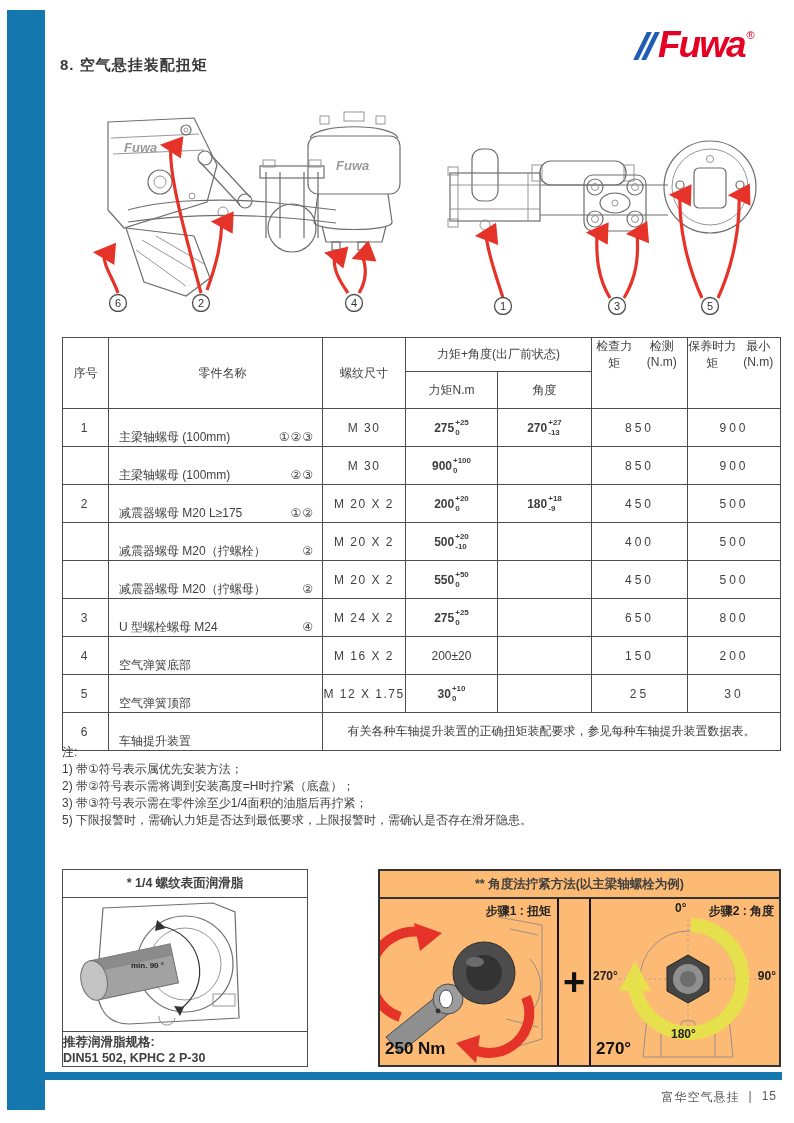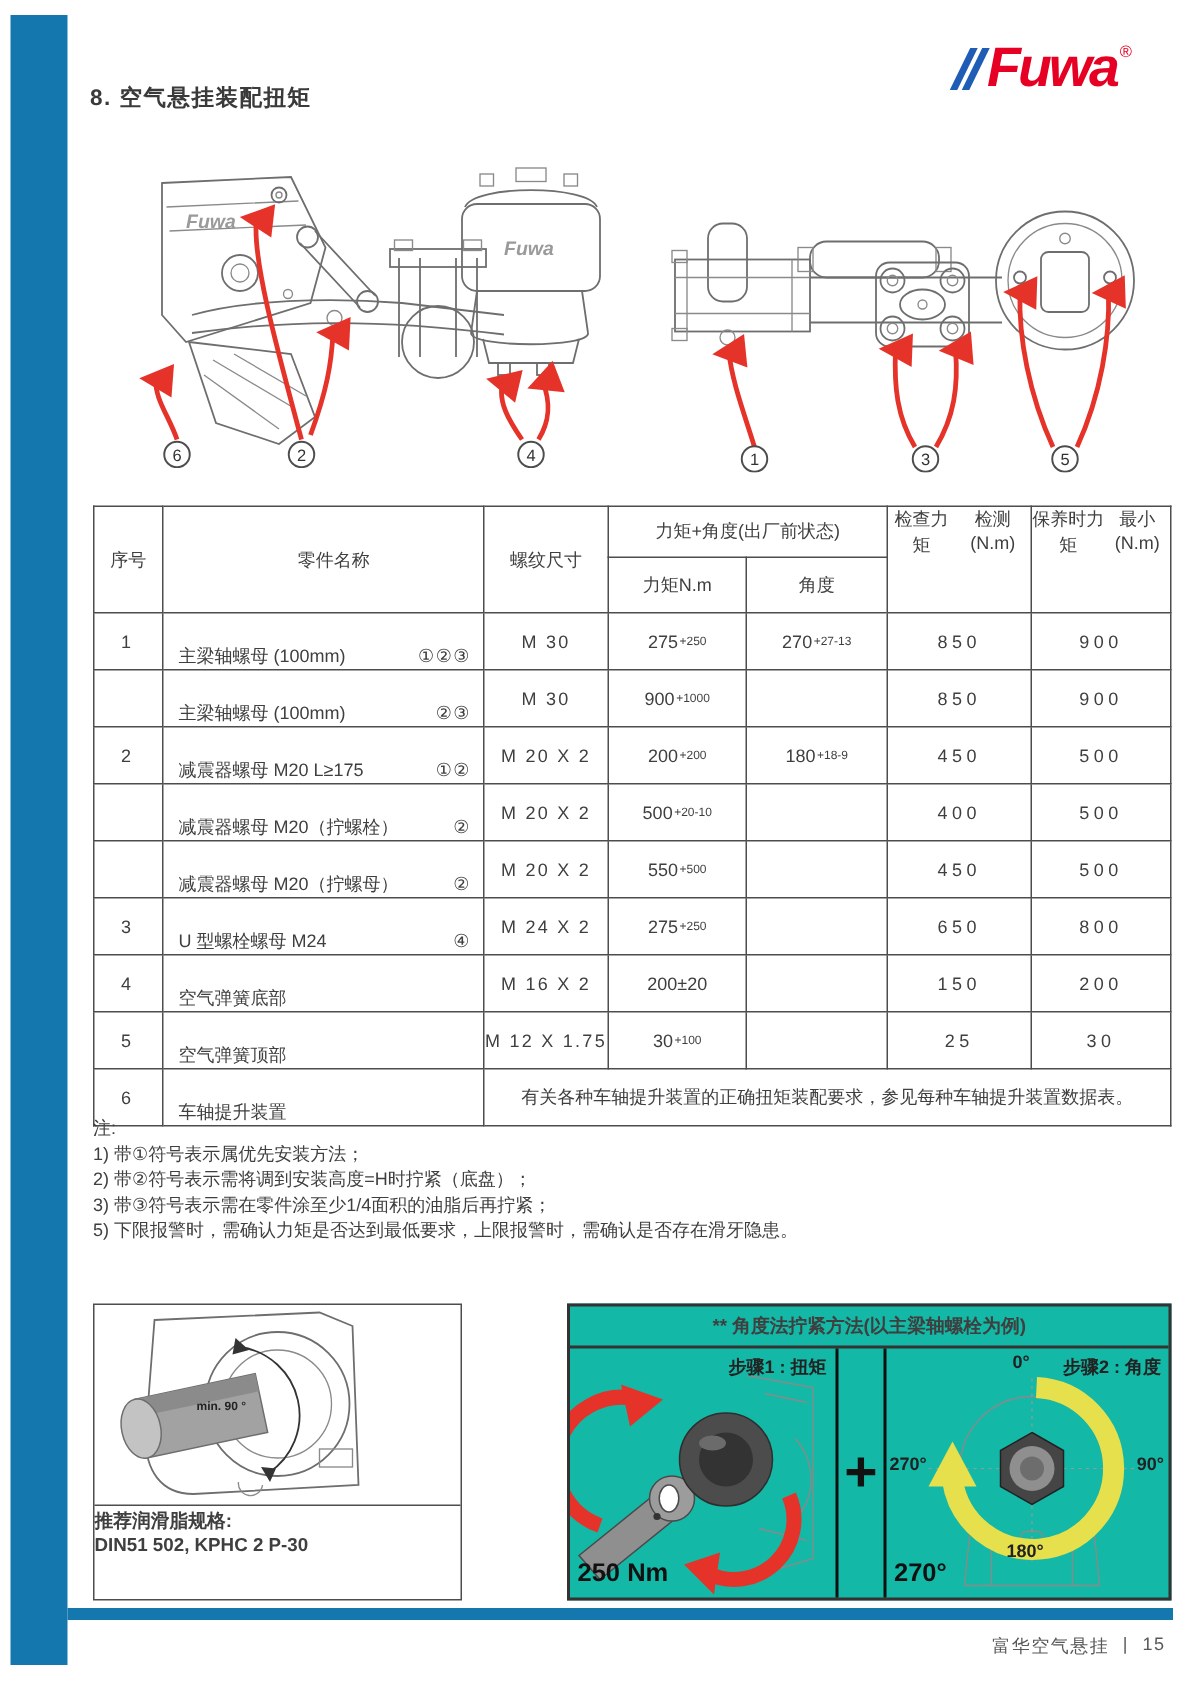--- a/index.html
+++ b/index.html
@@ -34,35 +34,35 @@
   .torque-table td, .torque-table th { border:1px solid #4d4d4d; text-align:center; vertical-align:middle; padding:0; font-weight:normal; }
   .torque-table td { height:37px; }
   .hrow1 td { height:33px; }
   .hrow2 td { height:36px; }
   .hdr2 { display:flex; flex-direction:row; justify-content:space-around; height:70px; }
   .name-cell { text-align:left; }
   .name-flex { display:flex; justify-content:space-between; align-items:center; padding:0 8px 0 10px;margin-top:19px; }
   .marks { letter-spacing:1px; }
   .num { letter-spacing:3px; }
   .thread { letter-spacing:1.5px; }
-  .tol { display:inline-flex; align-items:center; justify-content:flex-start; }
-  .tolstack { display:inline-flex; flex-direction:row; font-size:8px; line-height:1.15; margin-left:1px; text-align:left; }
+  .tol { display:inline-flex; align-items:center; justify-content:flex-start;font-weight:bold; }
+  .tolstack { display:inline-flex; flex-direction:column; font-size:8px; line-height:1.15; margin-left:1px; text-align:left; }
   .merged-cell { text-align:left; padding-left:14px; }
 
   
   .notes { position:absolute; left:62px; top:744px; font-size:12px; line-height:17px; color:#3f3f3f; }
 
   
   .grease-box { position:absolute; left:62px; top:869px; width:246px; height:198px; border:1.5px solid #4d4d4d; box-sizing:border-box; background:#fff; }
   .grease-title { height:27px; border-bottom:1.5px solid #4d4d4d; display:flex; align-items:center; justify-content:center; font-weight:bold; font-size:12.5px; }
   .grease-img { position:relative; height:133px; }
   .grease-caption { height:35px; border-top:1.5px solid #4d4d4d; text-align:left; font-weight:bold; font-size:12.5px; line-height:16px; padding-top:2px; box-sizing:border-box; }
 
   
-  .angle-box { position:absolute; left:378px; top:869px; width:403px; height:198px; border:2px solid #333; box-sizing:border-box; background:#14b8a6; }
+  .angle-box { position:absolute; left:378px; top:869px; width:403px; height:198px; border:2px solid #333; box-sizing:border-box; background:#fdba74; }
   .angle-title { height:26px; border-bottom:2px solid #333; display:flex; align-items:center; justify-content:center; font-weight:bold; font-size:12.5px; }
   .angle-panels { display:flex; height:166px; }
   .panel-step1 { width:177px; position:relative; border-right:2.5px solid #111; }
   .plus-col { width:30px; display:flex; align-items:center; justify-content:center; font-size:38px; font-weight:bold; color:#111; }
   .panel-step2 { flex:1; position:relative; border-left:2.5px solid #111; }
   .step-label { position:absolute; font-weight:bold; font-size:12px; color:#222; }
   .step-value { position:absolute; font-weight:bold; font-size:17px; color:#111; }
   .tick { position:absolute; font-size:12px; font-weight:bold; color:#222; }
 
   .footer { position:absolute; right:17px; top:1089px; font-size:12px; color:#595959; display:flex; gap:9px; letter-spacing:1px; }
@@ -443,20 +443,21 @@
 
   <div class="notes">
     <div>注:</div>
     <div>1) 带①符号表示属优先安装方法；</div>
     <div>2) 带②符号表示需将调到安装高度=H时拧紧（底盘）；</div>
     <div>3) 带③符号表示需在零件涂至少1/4面积的油脂后再拧紧；</div>
     <div>5) 下限报警时，需确认力矩是否达到最低要求，上限报警时，需确认是否存在滑牙隐患。</div>
   </div>
 
   <div class="grease-box">
+    <div class="grease-title">* 1/4 螺纹表面润滑脂</div>
     <div class="grease-img">
       <svg width="243" height="133" viewBox="0 0 243 133">
         <g>
           <path class="sketch" d="M40,10 L150,5 L172,14 L176,120 L66,126 C44,126 34,110 34,88 Z"></path>
           <circle class="sketch" cx="122" cy="66" r="48"></circle>
           <circle class="sketch-thin" cx="122" cy="66" r="36"></circle>
           <rect class="sketch-thin" x="150" y="96" width="22" height="12"></rect>
           <path class="sketch-thin" d="M96,118 a8,8 0 1 0 16,2"></path>
         </g>
         <g transform="rotate(-12 80 72)">

